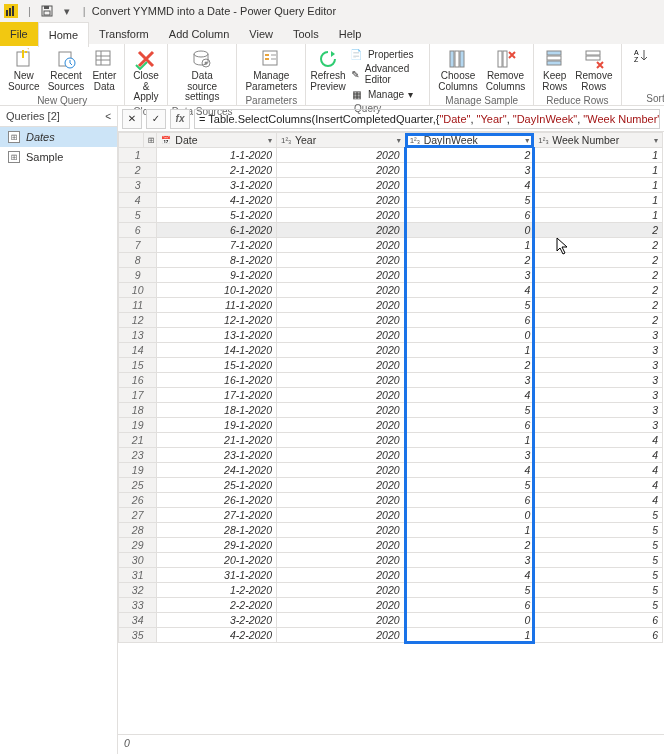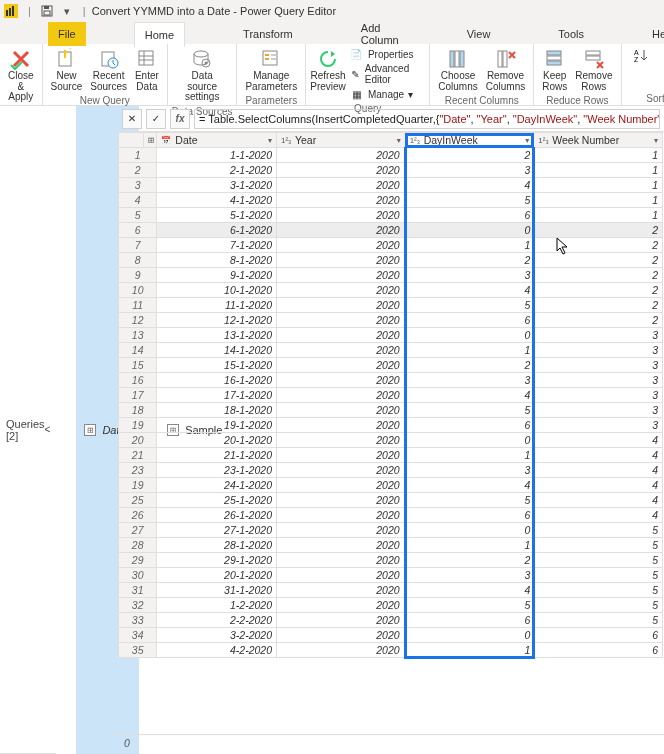--- a/index.html
+++ b/index.html
@@ -4,37 +4,37 @@
 <style>
   * { box-sizing: border-box; margin: 0; padding: 0; font-family: "Segoe UI", Tahoma, sans-serif; }
   body { background: #fff; width: 664px; height: 754px; overflow: hidden; font-size: 11px; color: #323130; }
 
   .titlebar { height: 22px; background: #f3f2f1; display: flex; align-items: center; padding: 0 4px; font-size: 11px; }
   .titlebar .app-icon { width: 14px; height: 14px; background: #f2c811; margin-right: 4px; display:flex; align-items:center; justify-content:center; }
   .titlebar .qat-btn { width: 18px; height: 18px; display: flex; align-items: center; justify-content: center; margin: 0 1px; color:#555; cursor:pointer; }
   .titlebar .sep { margin: 0 6px; color:#888; }
 
   .tabstrip { height: 22px; background: #f3f2f1; display: flex; align-items: stretch; padding-left: 0; font-size: 11px; }
-  .tabstrip .tab { padding: 12px 10px; display: flex; align-items: center; color: #323130; cursor:pointer;margin-left:48px; }
+  .tabstrip .tab { padding: 12px 10px; display: flex; align-items: center; color: #323130; cursor:pointer; }
   .tabstrip .tab.file { background: #f2c811; color: #333; font-weight: 400; }
   .tabstrip .tab.active { background: #fff; border-top: 1px solid #e1dfdd; border-left: 1px solid #e1dfdd; border-right: 1px solid #e1dfdd; }
 
   .ribbon { height: 62px; background: #fff; border-bottom: 1px solid #e1dfdd; display: flex; font-size: 10px; }
   .rgroup { display: flex; flex-direction: column; align-items: stretch; padding: 2px 4px 0 4px; border-right: 1px solid #e1dfdd; }
   .rgroup .buttons { display: flex; flex:1; }
   .rgroup .label { text-align: center; color: #666; font-size: 10px; padding: 1px 0; white-space: nowrap; }
   .rbtn { display: flex; flex-direction: column; align-items: center; justify-content: flex-start; padding: 2px 4px; min-width: 30px; cursor:pointer; }
   .rbtn .ico { width: 22px; height: 22px; display:flex; align-items:center; justify-content:center; margin-bottom:1px; }
   .rbtn span.lbl { text-align: center; line-height: 1.05; font-size:10px; white-space: pre-line; }
   .rlist { display:flex; flex-direction:column; justify-content:space-around; padding: 0 4px; }
   .rlist-item { display:flex; align-items:center; gap:4px; font-size:10px; padding:1px 0; cursor:pointer; }
   .rlist-item .mini-ico { width: 14px; height: 14px; display:flex; align-items:center; justify-content:center; }
 
   .workspace { display: flex; height: calc(754px - 22px - 22px - 62px); }
-  .queries-pane { width: 118px; border-right: 1px solid #e1dfdd; background: #fff; display:flex; flex-direction:row;gap:20px; }
+  .queries-pane { width: 118px; border-right: 1px solid #e1dfdd; background: #fff; display:flex; flex-direction:column; }
   .queries-header { display:flex; align-items:center; justify-content:space-between; padding: 4px 6px; font-size:11px; color:#444; border-bottom: 1px solid #e1dfdd; }
   .queries-header .chev { font-size: 10px; cursor:pointer; }
   .query-item { display:flex; align-items:center; gap:6px; padding: 4px 8px; font-size:11px; cursor:pointer; }
   .query-item.selected { background: #cce4f7; }
   .query-item .qico { width: 12px; height: 12px; border: 1px solid #888; background:#fff; display:flex; align-items:center; justify-content:center; font-size:8px; color:#666; }
 
   .main-area { flex:1; display:flex; flex-direction:column; min-width:0; }
   .formula-bar { height: 26px; display:flex; align-items:center; border-bottom: 1px solid #e1dfdd; padding: 0 4px; gap:4px; }
   .formula-bar .fb-btn { width: 20px; height: 20px; display:flex; align-items:center; justify-content:center; border: 1px solid #d0d0d0; background:#fafafa; cursor:pointer; font-size:10px; }
   .formula-bar .fx { font-style: italic; font-weight: bold; color: #666; }
@@ -96,36 +96,20 @@
   <div class="tab">View</div>
   <div class="tab">Tools</div>
   <div class="tab">Help</div>
 </div>
 
 <div class="ribbon">
   <div class="rgroup">
     <div class="buttons">
       <div class="rbtn">
         <div class="ico">
-          <svg width="22" height="22" viewBox="0 0 22 22">
-              <path d="M4 4 L18 18 M18 4 L4 18" stroke="#e74c3c" stroke-width="3"></path>
-              <path d="M1 17 L5 21 L12 14" stroke="#2ecc71" stroke-width="2" fill="none"></path>
-            </svg>
-        </div>
-        <span class="lbl">Close &amp;
-Apply</span>
-      </div>
-    </div>
-    <div class="label">Close</div>
-  </div>
-
-  <div class="rgroup">
-    <div class="buttons">
-      <div class="rbtn">
-        <div class="ico">
             <svg width="22" height="22">
               <rect x="4" y="4" width="12" height="14" fill="none" stroke="#888"></rect>
               <path d="M10 2 L10 10 M 12 4 L14 4" stroke="#f2c811" stroke-width="2"></path>
               <text x="11" y="2" font-size="10" fill="#e8a33d">✦</text>
             </svg>
           </div>
         <span class="lbl">New
 Source</span>
       </div>
       <div class="rbtn">
@@ -146,20 +130,36 @@
               <line x1="3" y1="8" x2="17" y2="8" stroke="#888"></line>
               <line x1="3" y1="12" x2="17" y2="12" stroke="#888"></line>
               <line x1="8" y1="3" x2="8" y2="17" stroke="#888"></line>
             </svg>
           </div>
         <span class="lbl">Enter
 Data</span>
       </div>
     </div>
     <div class="label">New Query</div>
+  </div>
+
+  <div class="rgroup">
+    <div class="buttons">
+      <div class="rbtn">
+        <div class="ico">
+          <svg width="22" height="22" viewBox="0 0 22 22">
+              <path d="M4 4 L18 18 M18 4 L4 18" stroke="#e74c3c" stroke-width="3"></path>
+              <path d="M1 17 L5 21 L12 14" stroke="#2ecc71" stroke-width="2" fill="none"></path>
+            </svg>
+        </div>
+        <span class="lbl">Close &amp;
+Apply</span>
+      </div>
+    </div>
+    <div class="label">Close</div>
   </div>
 
   <div class="rgroup">
     <div class="buttons">
       <div class="rbtn">
         <div class="ico">
             <svg width="22" height="22">
               <ellipse cx="10" cy="6" rx="7" ry="3" fill="none" stroke="#888"></ellipse>
               <path d="M3 6 L3 14 A7 3 0 0 0 17 14 L17 6" fill="none" stroke="#888"></path>
               <circle cx="15" cy="15" r="4" fill="none" stroke="#888"></circle>
@@ -237,21 +237,21 @@
             <svg width="22" height="22">
               <rect x="3" y="3" width="4" height="16" fill="none" stroke="#888"></rect>
               <rect x="8" y="3" width="4" height="16" fill="none" stroke="#888"></rect>
               <path d="M14 4 L20 10 M20 4 L14 10" stroke="#e74c3c" stroke-width="2"></path>
             </svg>
           </div>
         <span class="lbl">Remove
 Columns</span>
       </div>
     </div>
-    <div class="label">Recent Columns</div>
+    <div class="label">Manage Sample</div>
   </div>
 
   <div class="rgroup">
     <div class="buttons">
       <div class="rbtn">
         <div class="ico">
             <svg width="22" height="22">
               <rect x="3" y="3" width="14" height="4" fill="#b4d7f0" stroke="#888"></rect>
               <rect x="3" y="8" width="14" height="4" fill="none" stroke="#888"></rect>
               <rect x="3" y="13" width="14" height="4" fill="#b4d7f0" stroke="#888"></rect>
@@ -508,27 +508,20 @@
               <td class="num">3</td>
             </tr>
             <tr>
               <td class="rownum" colspan="2">19</td>
               <td class="txt">19-1-2020</td>
               <td class="num">2020</td>
               <td class="num selcol">6</td>
               <td class="num">3</td>
             </tr>
             <tr>
-              <td class="rownum" colspan="2">20</td>
-              <td class="txt">20-1-2020</td>
-              <td class="num">2020</td>
-              <td class="num selcol">0</td>
-              <td class="num">4</td>
-            </tr>
-            <tr>
               <td class="rownum" colspan="2">21</td>
               <td class="txt">21-1-2020</td>
               <td class="num">2020</td>
               <td class="num selcol">1</td>
               <td class="num">4</td>
             </tr>
             <tr>
               <td class="rownum" colspan="2">23</td>
               <td class="txt">23-1-2020</td>
               <td class="num">2020</td>

